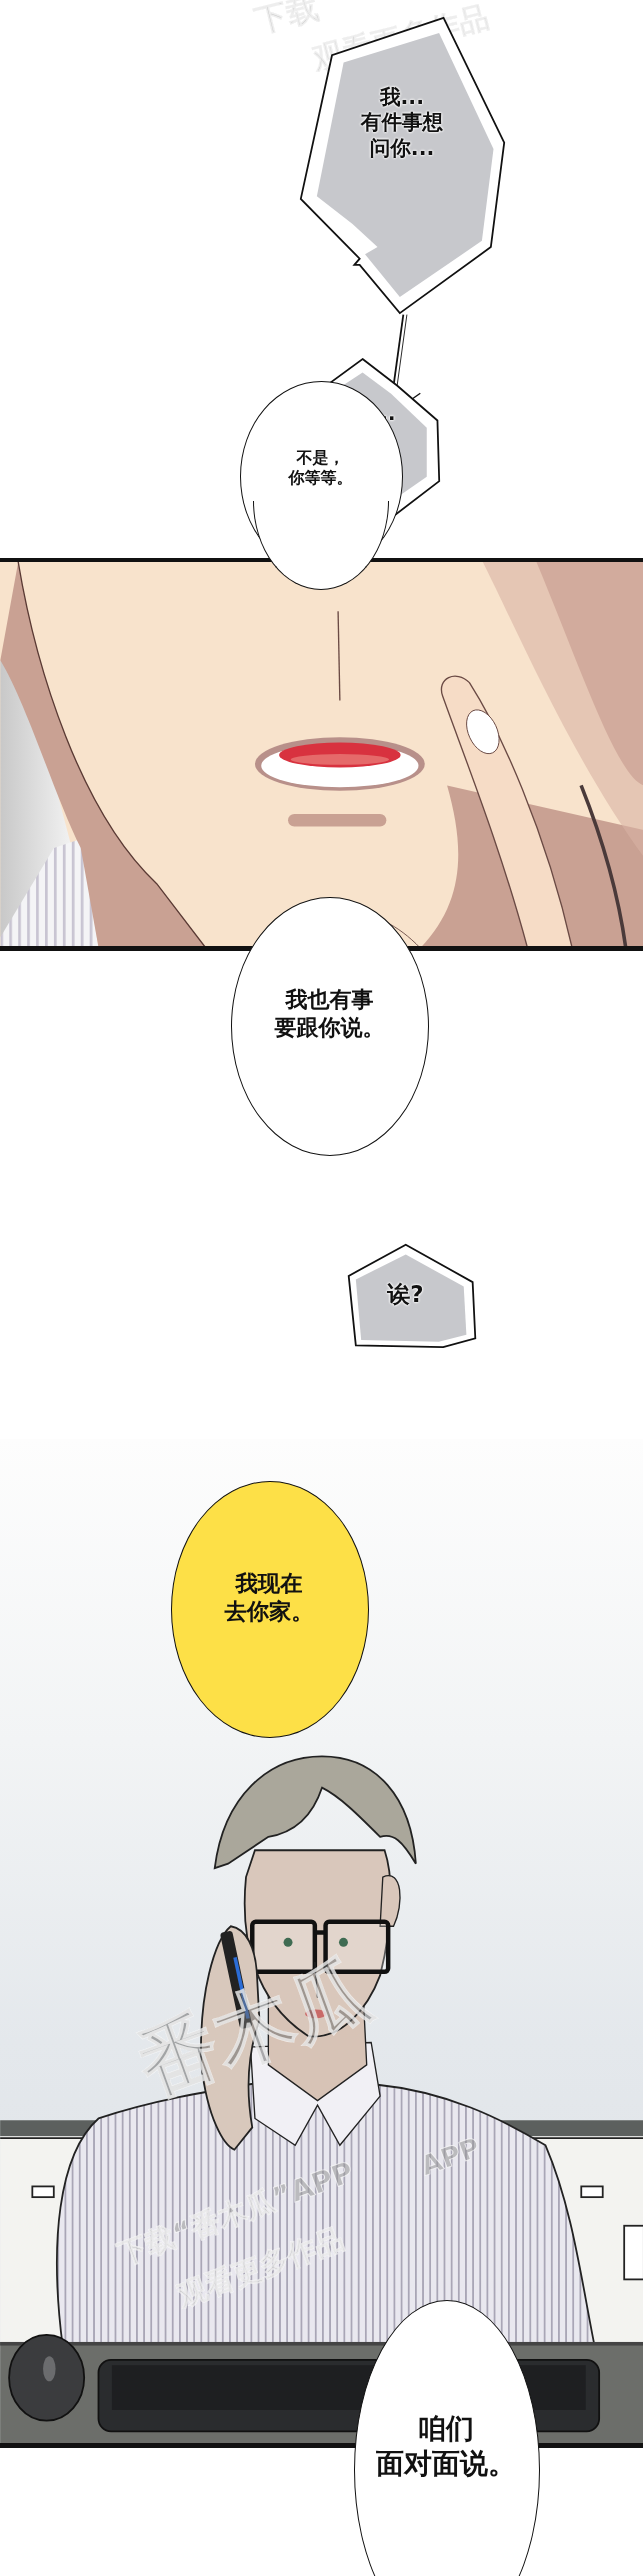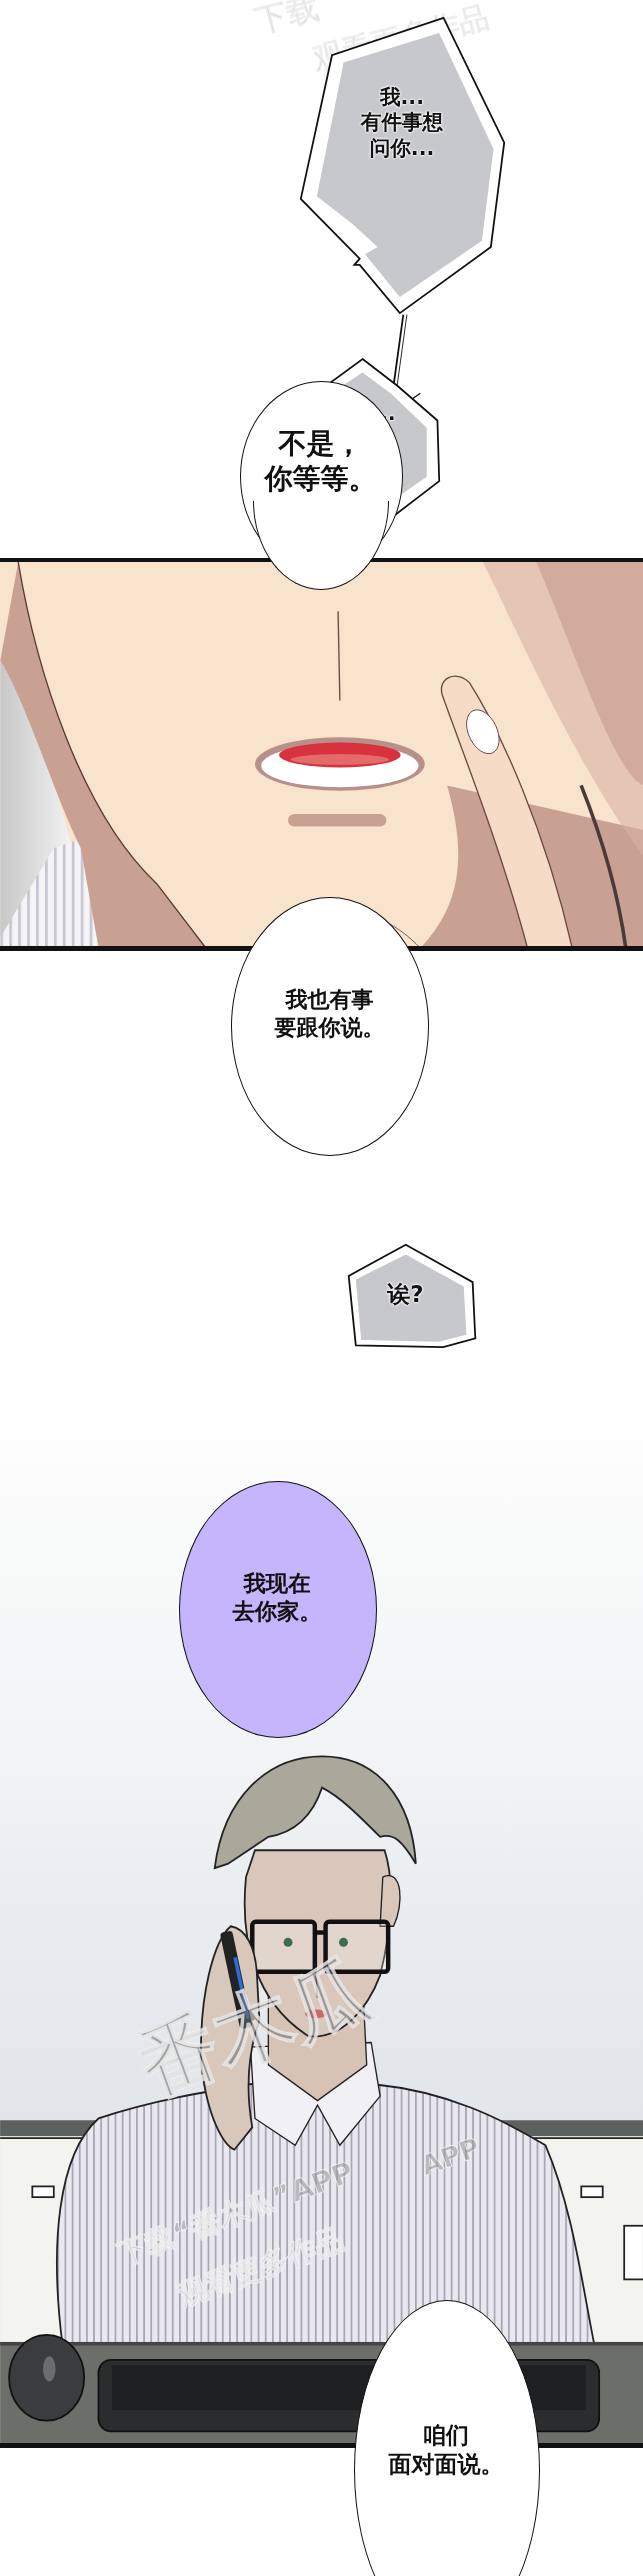--- a/index.html
+++ b/index.html
@@ -37,21 +37,21 @@
 <div class="abs" style="left:302px;top:356px;width:139px;height:170px;">
   <svg width="139" height="170" viewBox="0 0 156 190">
     <polygon points="68,3 107,33 152,72 154,140 94,186 12,178 4,50" fill="#ffffff" stroke="#111" stroke-width="2"></polygon>
     <polygon points="68,18 100,42 140,80 140,135 90,170 20,168 12,55" fill="#c7c8cc"></polygon>
   </svg>
   <div class="bubble-text hex-text" style="left:9px;top:46px;width:107px;font-size:19.7px;">那个...
 哥...</div>
 </div>
 
 <div class="abs" style="left:240px;top:381px;width:163px;height:191px;border:1.8px solid #111;border-radius:50%;background:#fff;box-sizing:border-box;">
-  <div class="bubble-text" style="left:0;top:44px;width:159px;font-size:28px;">不是，
+  <div class="bubble-text" style="left:0;top:66px;width:159px;font-size:16px;">不是，
 你等等。</div>
 </div>
 
 <div class="panel-border" style="top:558px;height:4.5px;"></div>
 <div class="panel" style="top:562px;height:386px;background:#f8e3cc;">
   <svg width="644" height="386" viewBox="0 0 720 432">
     <defs>
       <linearGradient id="bgGrey" x1="0" y1="0" x2="1" y2="0">
         <stop offset="0" stop-color="#c8c8c8"></stop>
           <stop offset="1" stop-color="#f2f2f2"></stop>
@@ -151,27 +151,27 @@
 
     <ellipse cx="52" cy="1050" rx="42" ry="48" fill="#3b3c3e" stroke="#111" stroke-width="2"></ellipse>
     <ellipse cx="55" cy="1040" rx="7" ry="14" fill="#6b6c6e"></ellipse>
 
     <rect x="110" y="1030" width="560" height="80" rx="14" fill="#2a2c2e" stroke="#111" stroke-width="2"></rect>
     <rect x="125" y="1036" width="530" height="50" fill="#1e1f21"></rect>
   </svg>
 </div>
 <div class="panel-border" style="top:2443px;height:4.5px;"></div>
 
-<div class="abs" style="left:179px;top:1481px;width:198px;height:257px;border:1.8px solid #111;border-radius:50%;background:#c4b5fd;box-sizing:border-box;">
+<div class="abs" style="left:171px;top:1481px;width:198px;height:257px;border:1.8px solid #111;border-radius:50%;background:#fde047;box-sizing:border-box;">
   <div class="bubble-text" style="left:0;top:88px;width:194px;font-size:22.3px;">我现在
 去你家。</div>
 </div>
 
 <div class="watermark" style="left:134px;top:1975px;font-size:80px;color:rgba(110,110,110,0.55);transform:rotate(-20deg);">番木瓜</div>
 <div class="watermark" style="left:420px;top:2141px;font-size:27px;transform:rotate(-20deg);">APP</div>
 <div class="watermark" style="left:112px;top:2194px;font-size:29px;transform:rotate(-20deg);">下载“番木瓜”APP</div>
 <div class="watermark" style="left:174px;top:2248px;font-size:29px;transform:rotate(-20deg);">观看更多作品</div>
 
 <div class="abs" style="left:354px;top:2300px;width:186px;height:340px;border:1.8px solid #111;border-radius:50%;background:#fff;box-sizing:border-box;">
-  <div class="bubble-text" style="left:0;top:120px;width:182px;font-size:23px;">咱们
+  <div class="bubble-text" style="left:0;top:110px;width:182px;font-size:28px;">咱们
 面对面说。</div>
 </div>
 
 
 </body></html>

